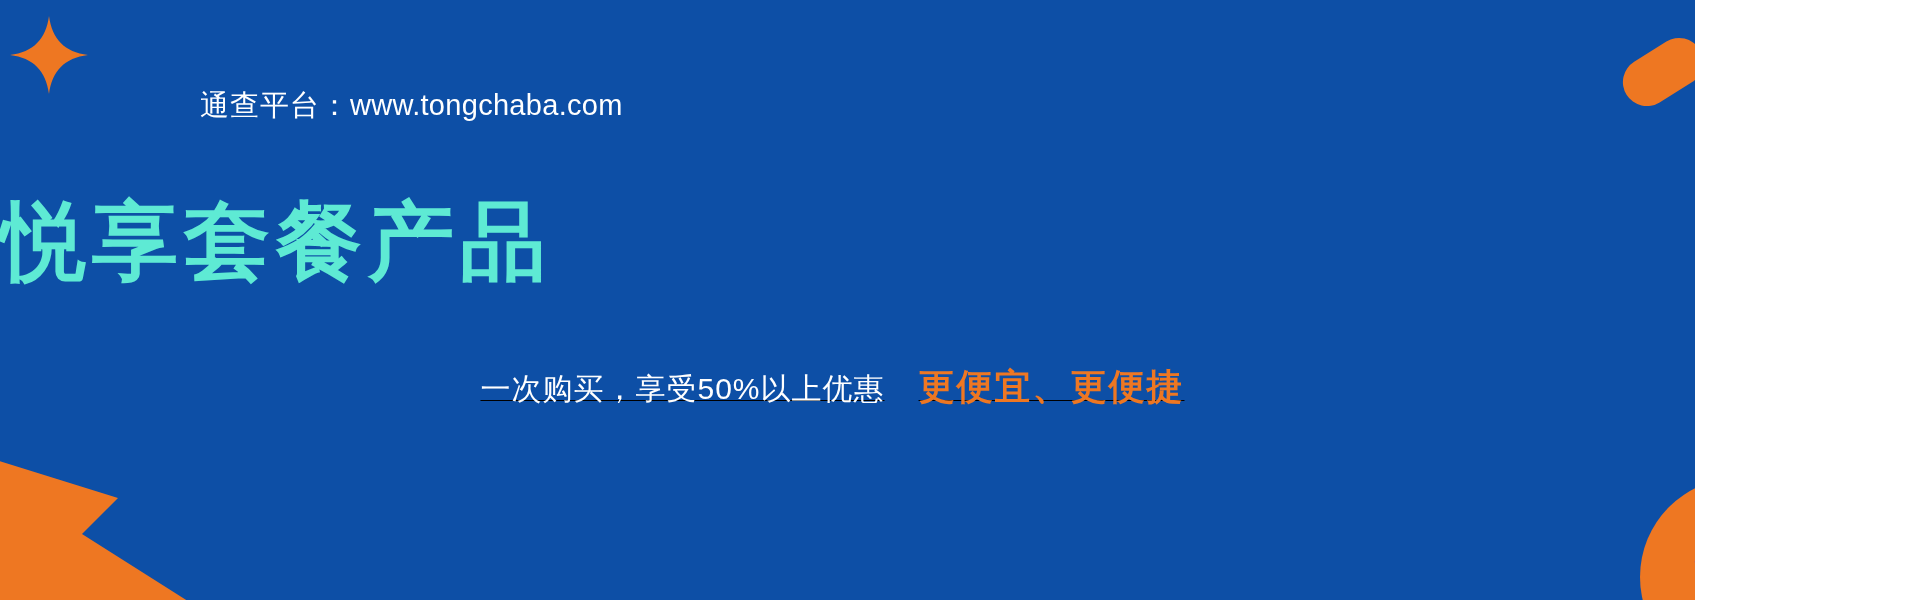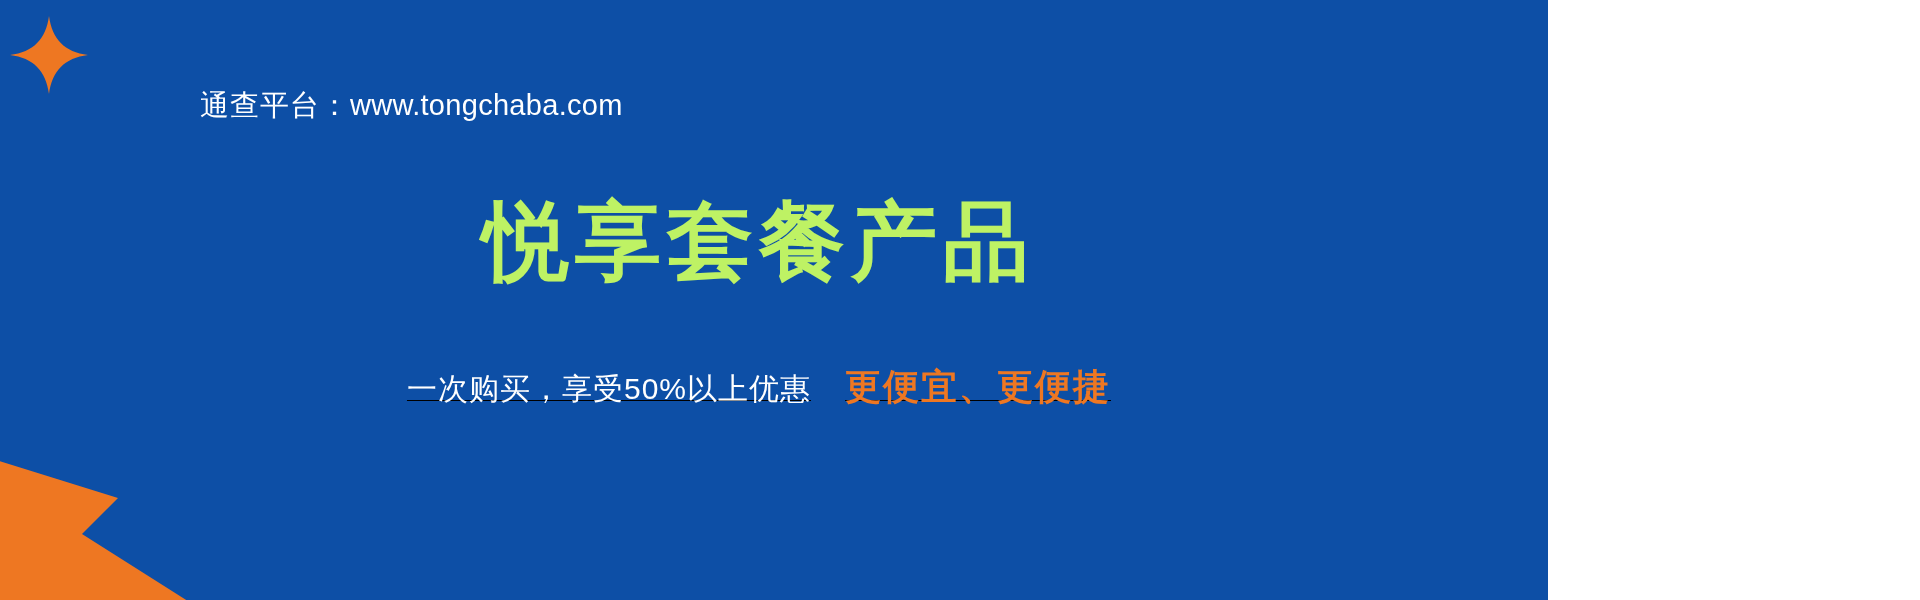--- a/index.html
+++ b/index.html
@@ -4,21 +4,21 @@
 <style>
   html, body {
     margin: 0;
     padding: 0;
   }
   body {
     font-family: "Liberation Sans", "DejaVu Sans", sans-serif;
   }
   .banner {
     position: relative;
-    width: 1548px;
+    width: 1695px;
     height: 600px;
     background: #0D4FA6;
     overflow: hidden;
   }
 
   
   .deco {
     position: absolute;
     pointer-events: none;
   }
@@ -62,22 +62,22 @@
     font-weight: 400;
   }
   .url-line .label { letter-spacing: 1px; }
   .url-line .url { letter-spacing: 0.3px; }
 
   .headline {
     position: absolute;
     left: 0;
     right: 0;
     top: 198px;
-    text-align: center;
-    color: #bef264;
+    text-align: left;
+    color: #5eead4;
     font-size: 86px;
     font-weight: 700;
     letter-spacing: 6px;
     line-height: 1;
     padding-right: 30px;
     box-sizing: border-box;
   }
 
   .subline {
     position: absolute;

